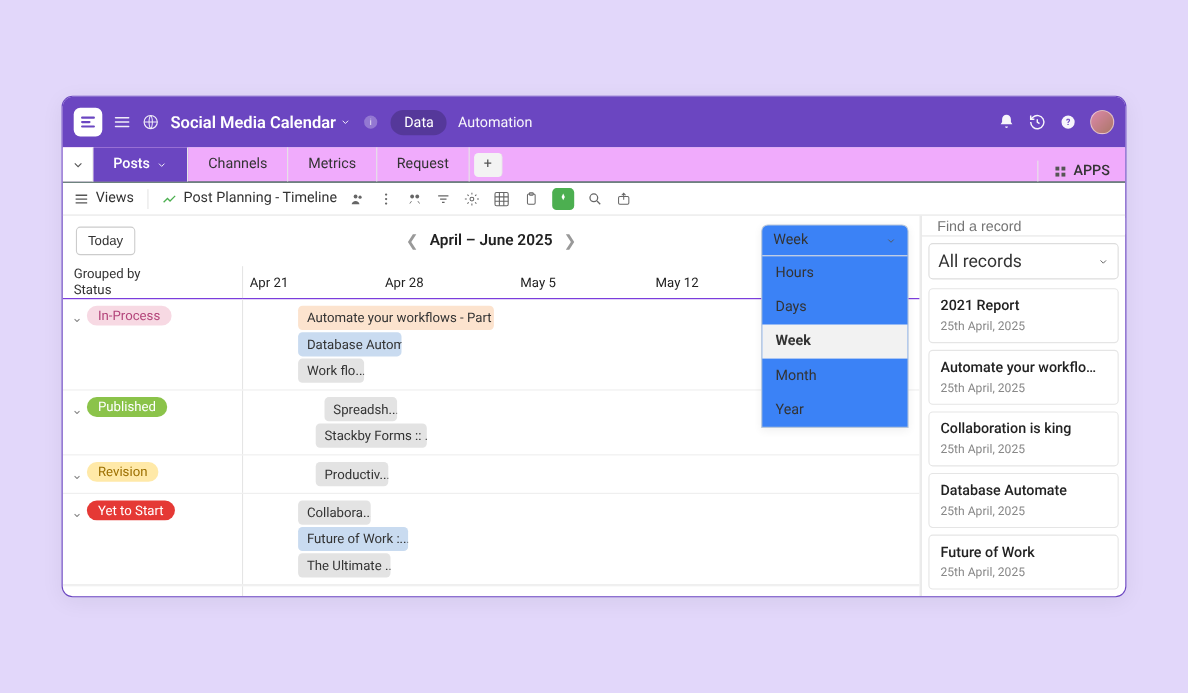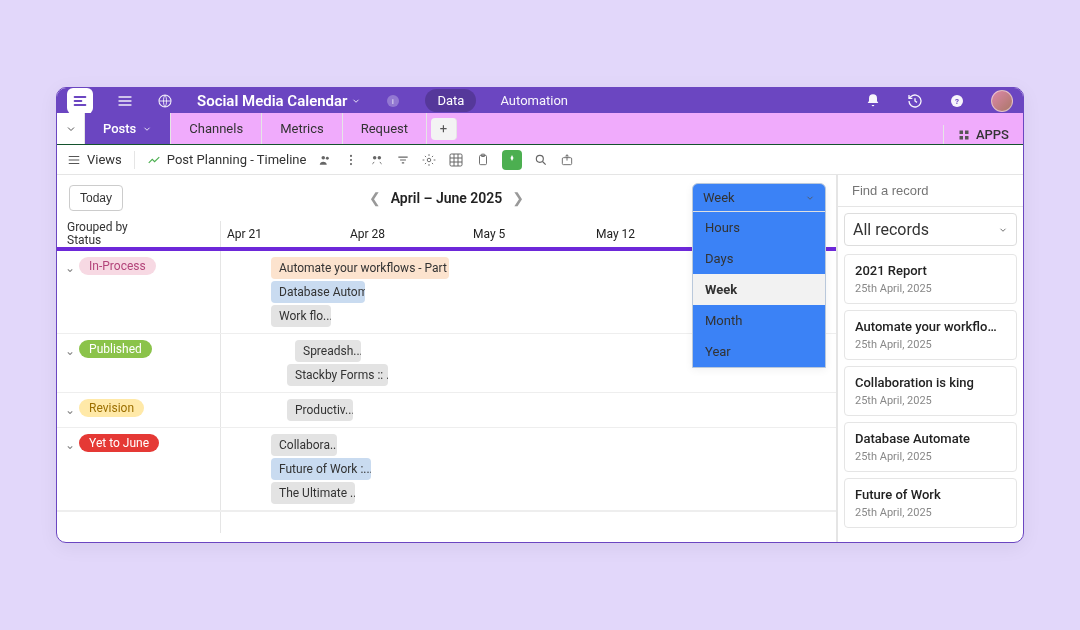--- a/index.html
+++ b/index.html
@@ -21,25 +21,25 @@
     overflow: hidden;
     border: 1px solid #6B46C1;
     box-shadow: 0 4px 20px rgba(0,0,0,0.06);
     display: flex;
     flex-direction: column;
   }
   
   .header {
     background: #6B46C1;
     color: #fff;
-    height: 25px;
+    height: 46px;
     display: flex;
     align-items: center;
     padding: 0 10px;
-    gap: 24px;
+    gap: 10px;
     font-size: 14px;
   }
   .logo {
     width: 26px; height: 26px;
     background: #fff;
     border-radius: 6px;
     display: flex; align-items: center; justify-content: center;
   }
   .logo svg { width: 16px; height: 16px; }
   .menu-icon, .globe-icon, .info-icon { opacity: .9; display:flex; align-items:center;}
@@ -217,21 +217,21 @@
   }
   .zoom-select .opt {
     padding: 8px 12px;
     color:#333;
   }
   .zoom-select .opt.sel { background:#f2f2f2; font-weight:700;}
   
   .tl-header {
     display:flex;
     height: 30px;
-    border-bottom: 4px solid #6d28d9;
+    border-bottom: 1px solid #6d28d9;
     font-size: 12px;
     color:#222;
   }
   .tl-header .group-col {
     width: 164px;
     border-right: 1px solid #e5e5e5;
     padding: 0 10px;
     display:flex; 
     font-size: 12px;
     color:#333;
@@ -525,21 +525,21 @@
               <span class="chev">⌄</span>
               <span class="tag revision">Revision</span>
             </div>
             <div class="bars">
               <div class="bar gray" style="margin-left: 66px; width: 66px;">Productiv...</div>
             </div>
           </div>
           <div class="group-row">
             <div class="group-label">
               <span class="chev">⌄</span>
-              <span class="tag yettostart">Yet to June</span>
+              <span class="tag yettostart">Yet to Start</span>
             </div>
             <div class="bars">
               <div class="bar gray" style="margin-left: 50px; width: 66px;">Collabora...</div>
               <div class="bar blue" style="margin-left: 50px; width: 100px;">Future of Work :...</div>
               <div class="bar gray" style="margin-left: 50px; width: 84px;">The Ultimate ...</div>
             </div>
           </div>
         </div>
       <div style="height:22px;border-top:1px solid #eee;display:flex">
           <div style="width:164px;border-right:1px solid #e5e5e5"></div>

